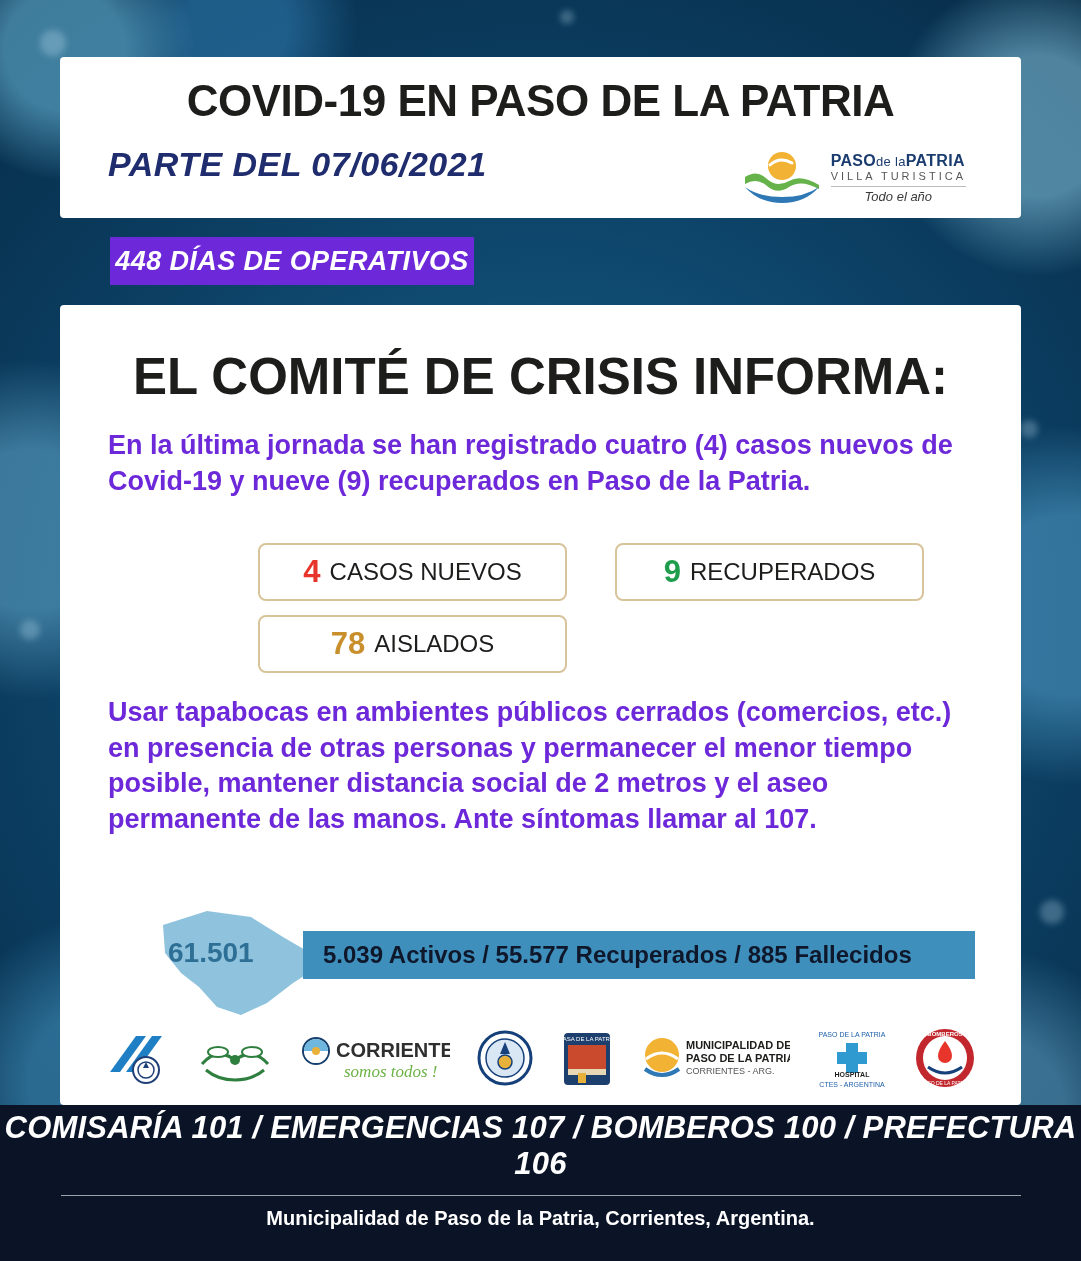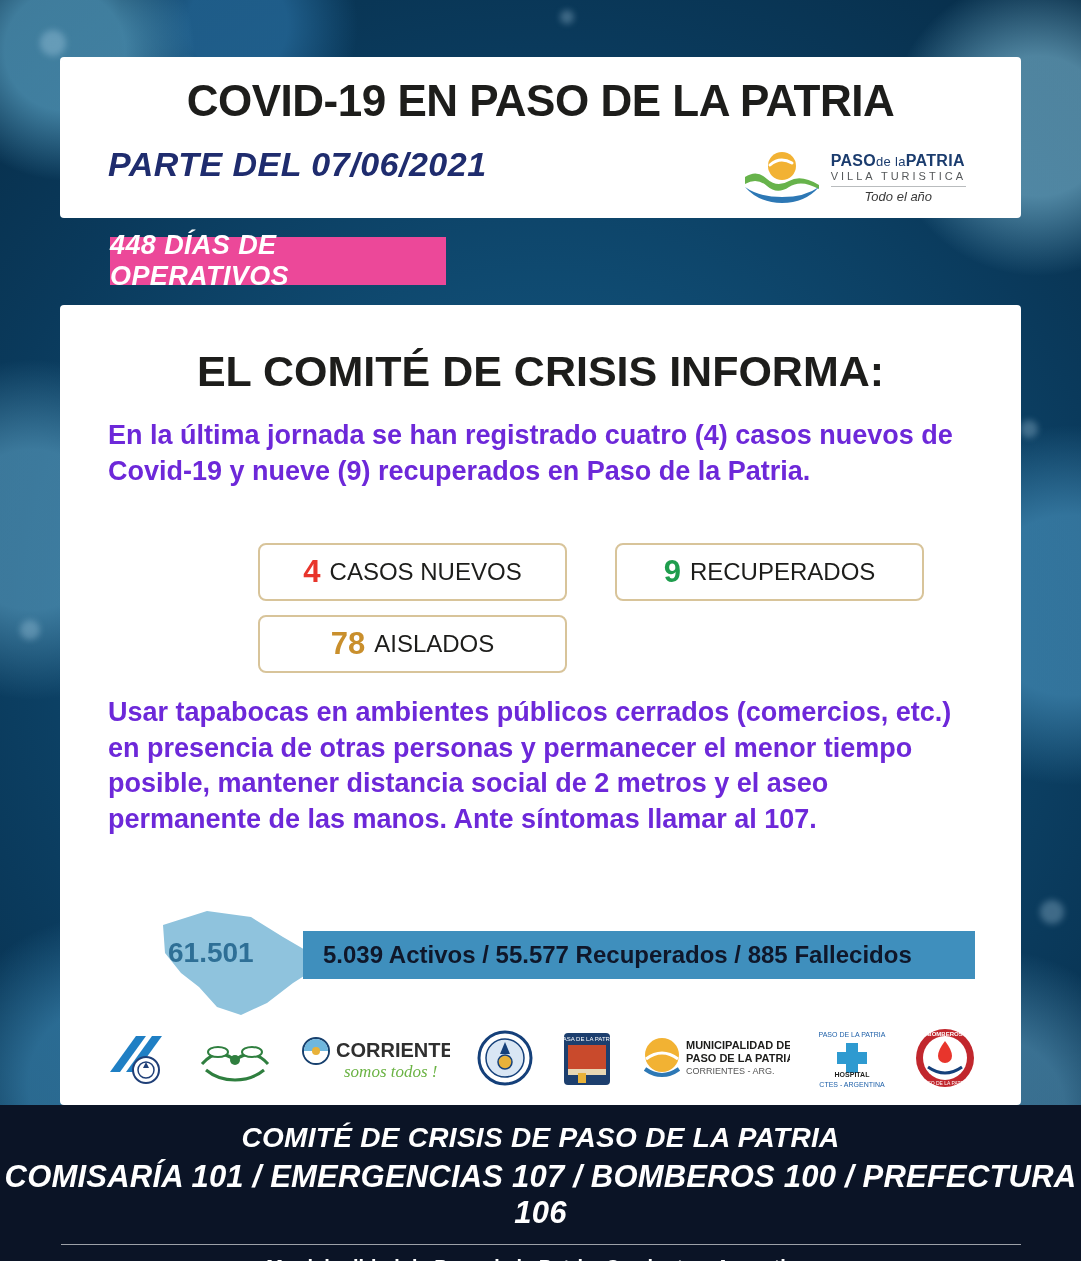--- a/index.html
+++ b/index.html
@@ -102,38 +102,38 @@
     height: 48px;
     display: flex;
     align-items: center;
     justify-content: center;
     font-size: 27px;
     font-weight: bold;
     font-style: italic;
     color: #ffffff;
     letter-spacing: 0.4px;
   }
-  .badge-green { width: 336px; background: #ec4899; }
+  .badge-green { width: 364px; background: #6d28d9; }
   .badge-red { width: 414px; background: #f0393e; }
 
   
   .main-card {
     position: absolute;
     left: 60px;
     top: 305px;
     width: 961px;
     height: 800px;
     background: #ffffff;
     border-radius: 4px;
   }
   .headline {
     margin: 0;
     padding-top: 42px;
     text-align: center;
-    font-size: 43px;
+    font-size: 51px;
     font-weight: bold;
     color: #1d1d1b;
   }
   .para {
     margin: 0;
     padding: 22px 48px 0 48px;
     font-size: 27px;
     font-weight: bold;
     line-height: 1.32;
     color: #6d28d9;
@@ -401,19 +401,18 @@
           <path d="M31 14 q7 9 7 15 a7 7 0 0 1 -14 0 q0 -6 7 -15 z" fill="#e8352c"></path>
           <path d="M14 40 q17 12 34 0" stroke="#15407a" stroke-width="3" fill="none"></path>
           <text x="31" y="9" text-anchor="middle" font-family="Liberation Sans, sans-serif" font-size="6" font-weight="bold" fill="#ffffff">BOMBEROS</text>
           <text x="31" y="58" text-anchor="middle" font-family="Liberation Sans, sans-serif" font-size="5" fill="#ffffff">PASO DE LA PATRIA</text>
         </svg>
       </div>
     </div>
   </div>
 
   <div class="footer">
-    <div class="f1">COMITÉ DE CRISIS DE PASO DE LA PATRIA</div>
     <div class="f2">COMISARÍA 101 / EMERGENCIAS 107 / BOMBEROS 100 / PREFECTURA 106</div>
     <div class="f-rule"></div>
     <div class="f3">Municipalidad de Paso de la Patria, Corrientes, Argentina.</div>
   </div>
 
 </div>
 
 </body></html>

